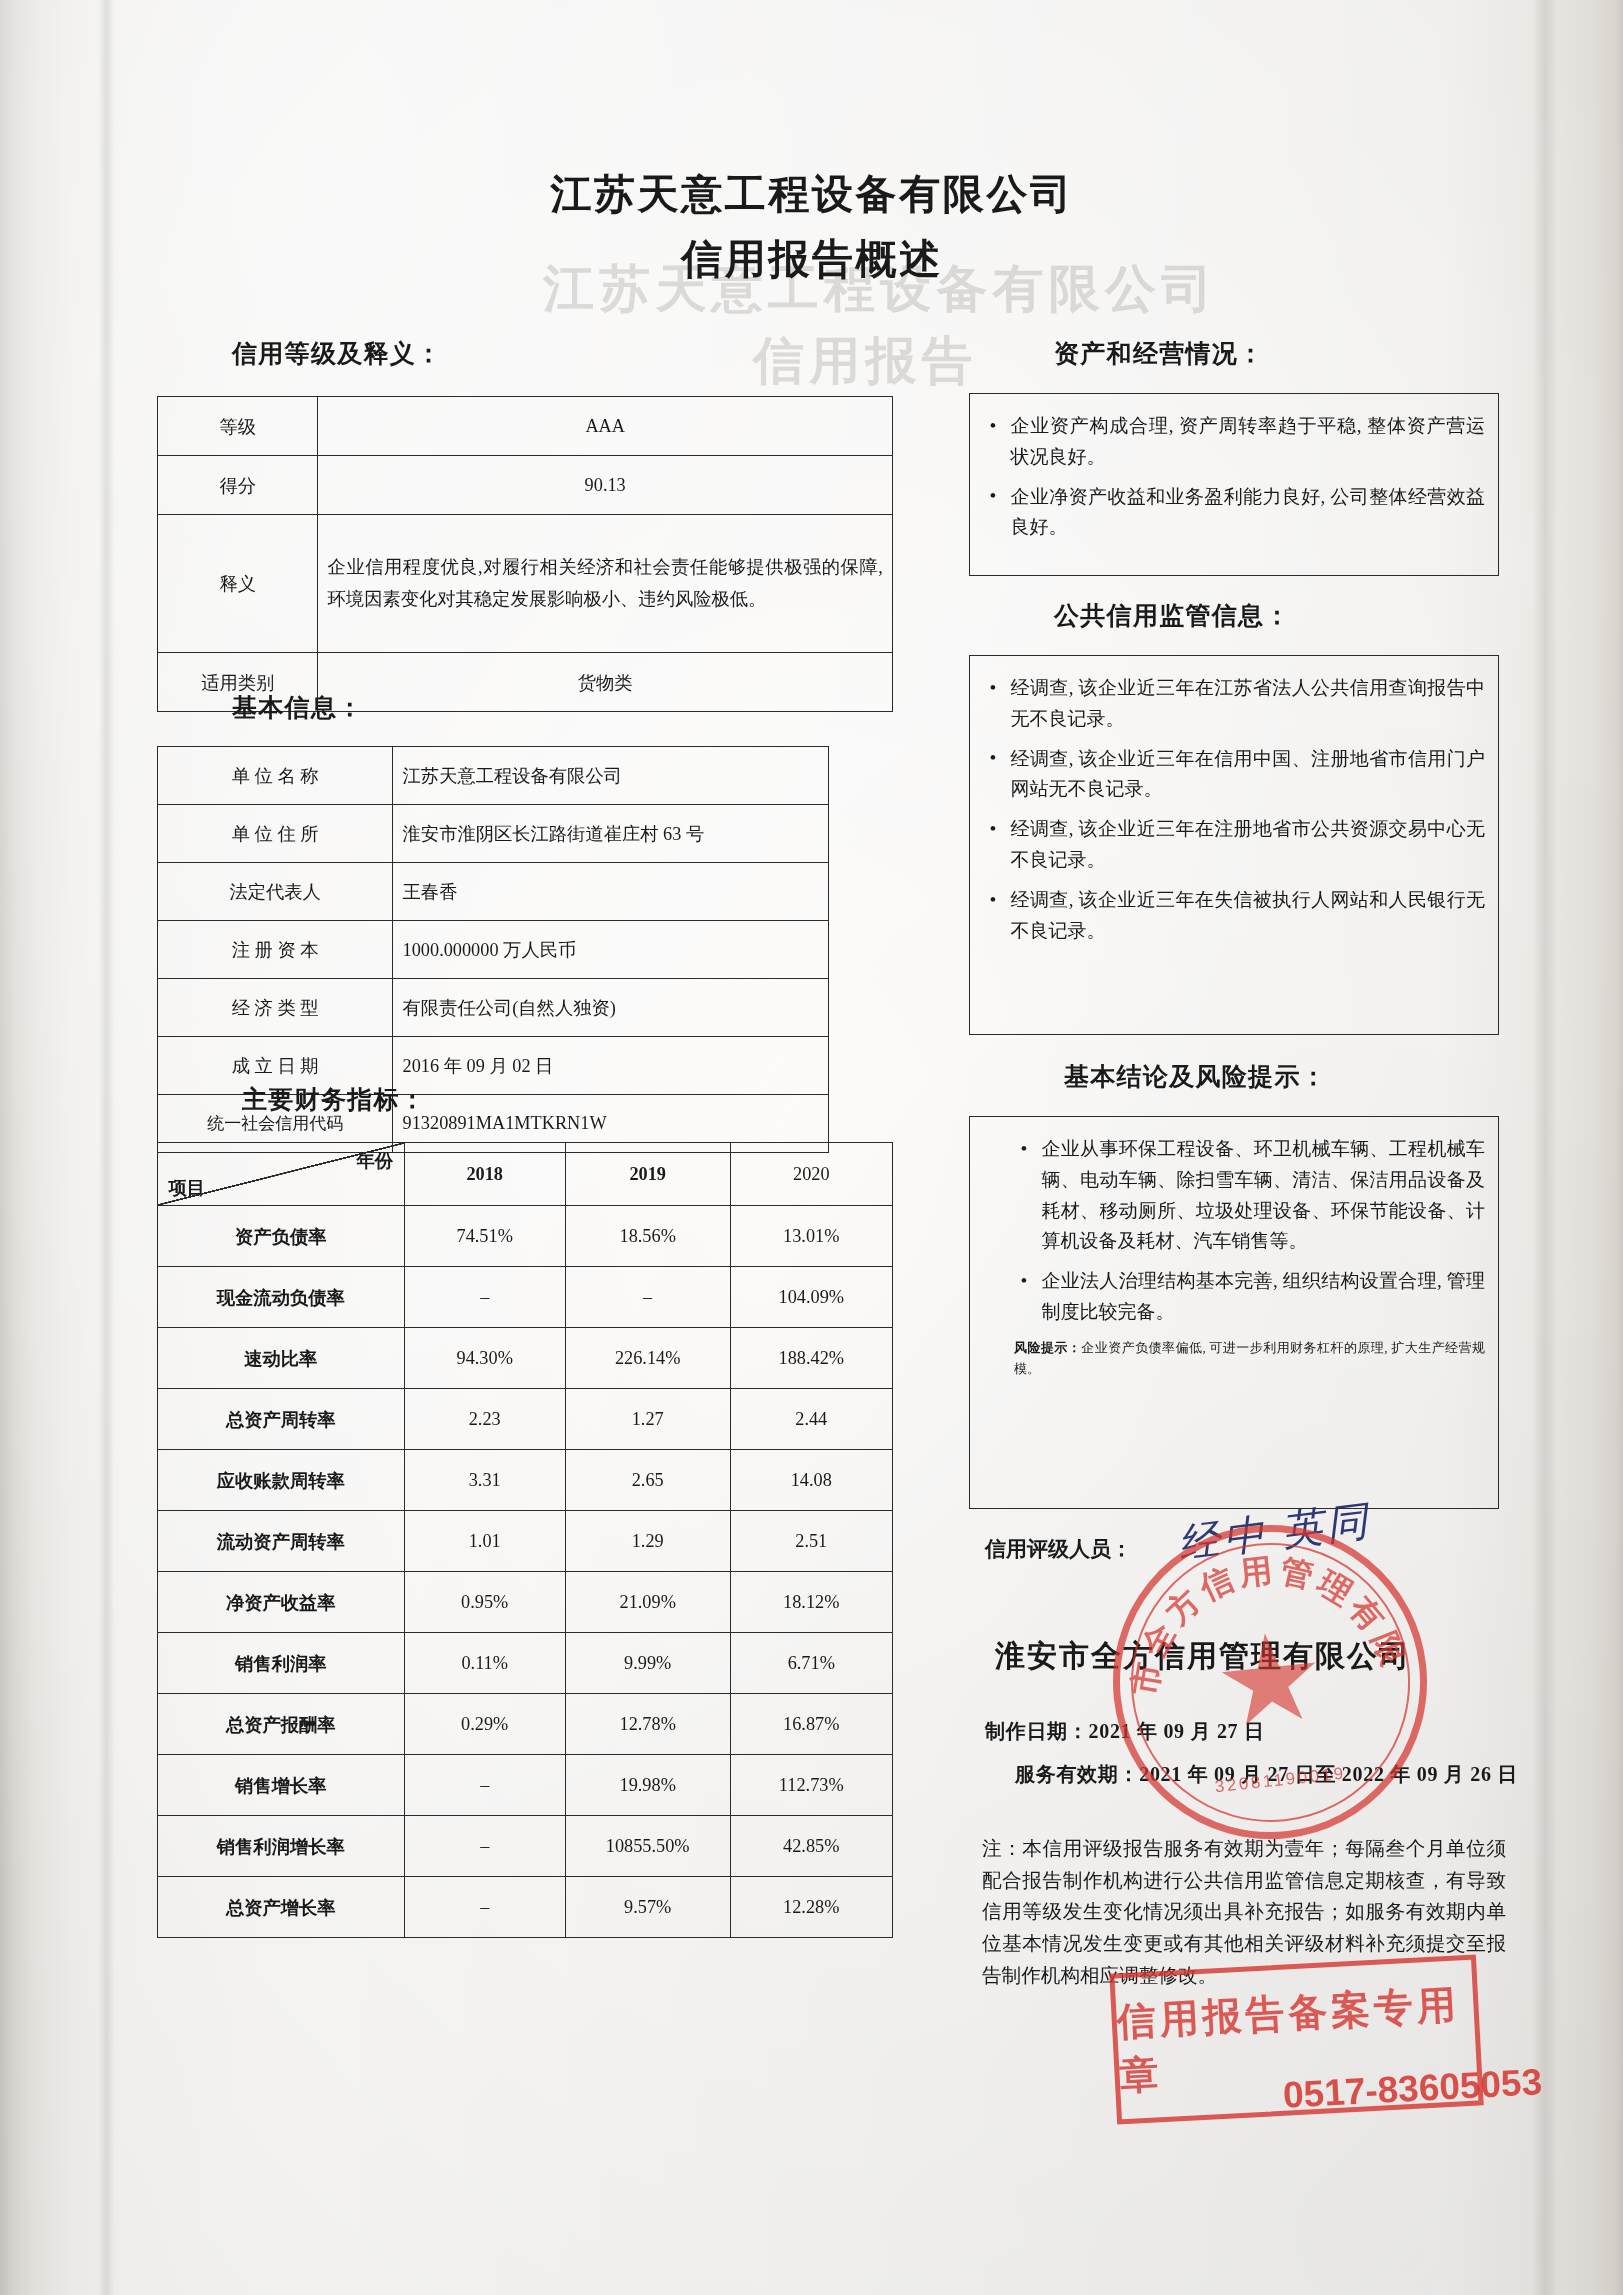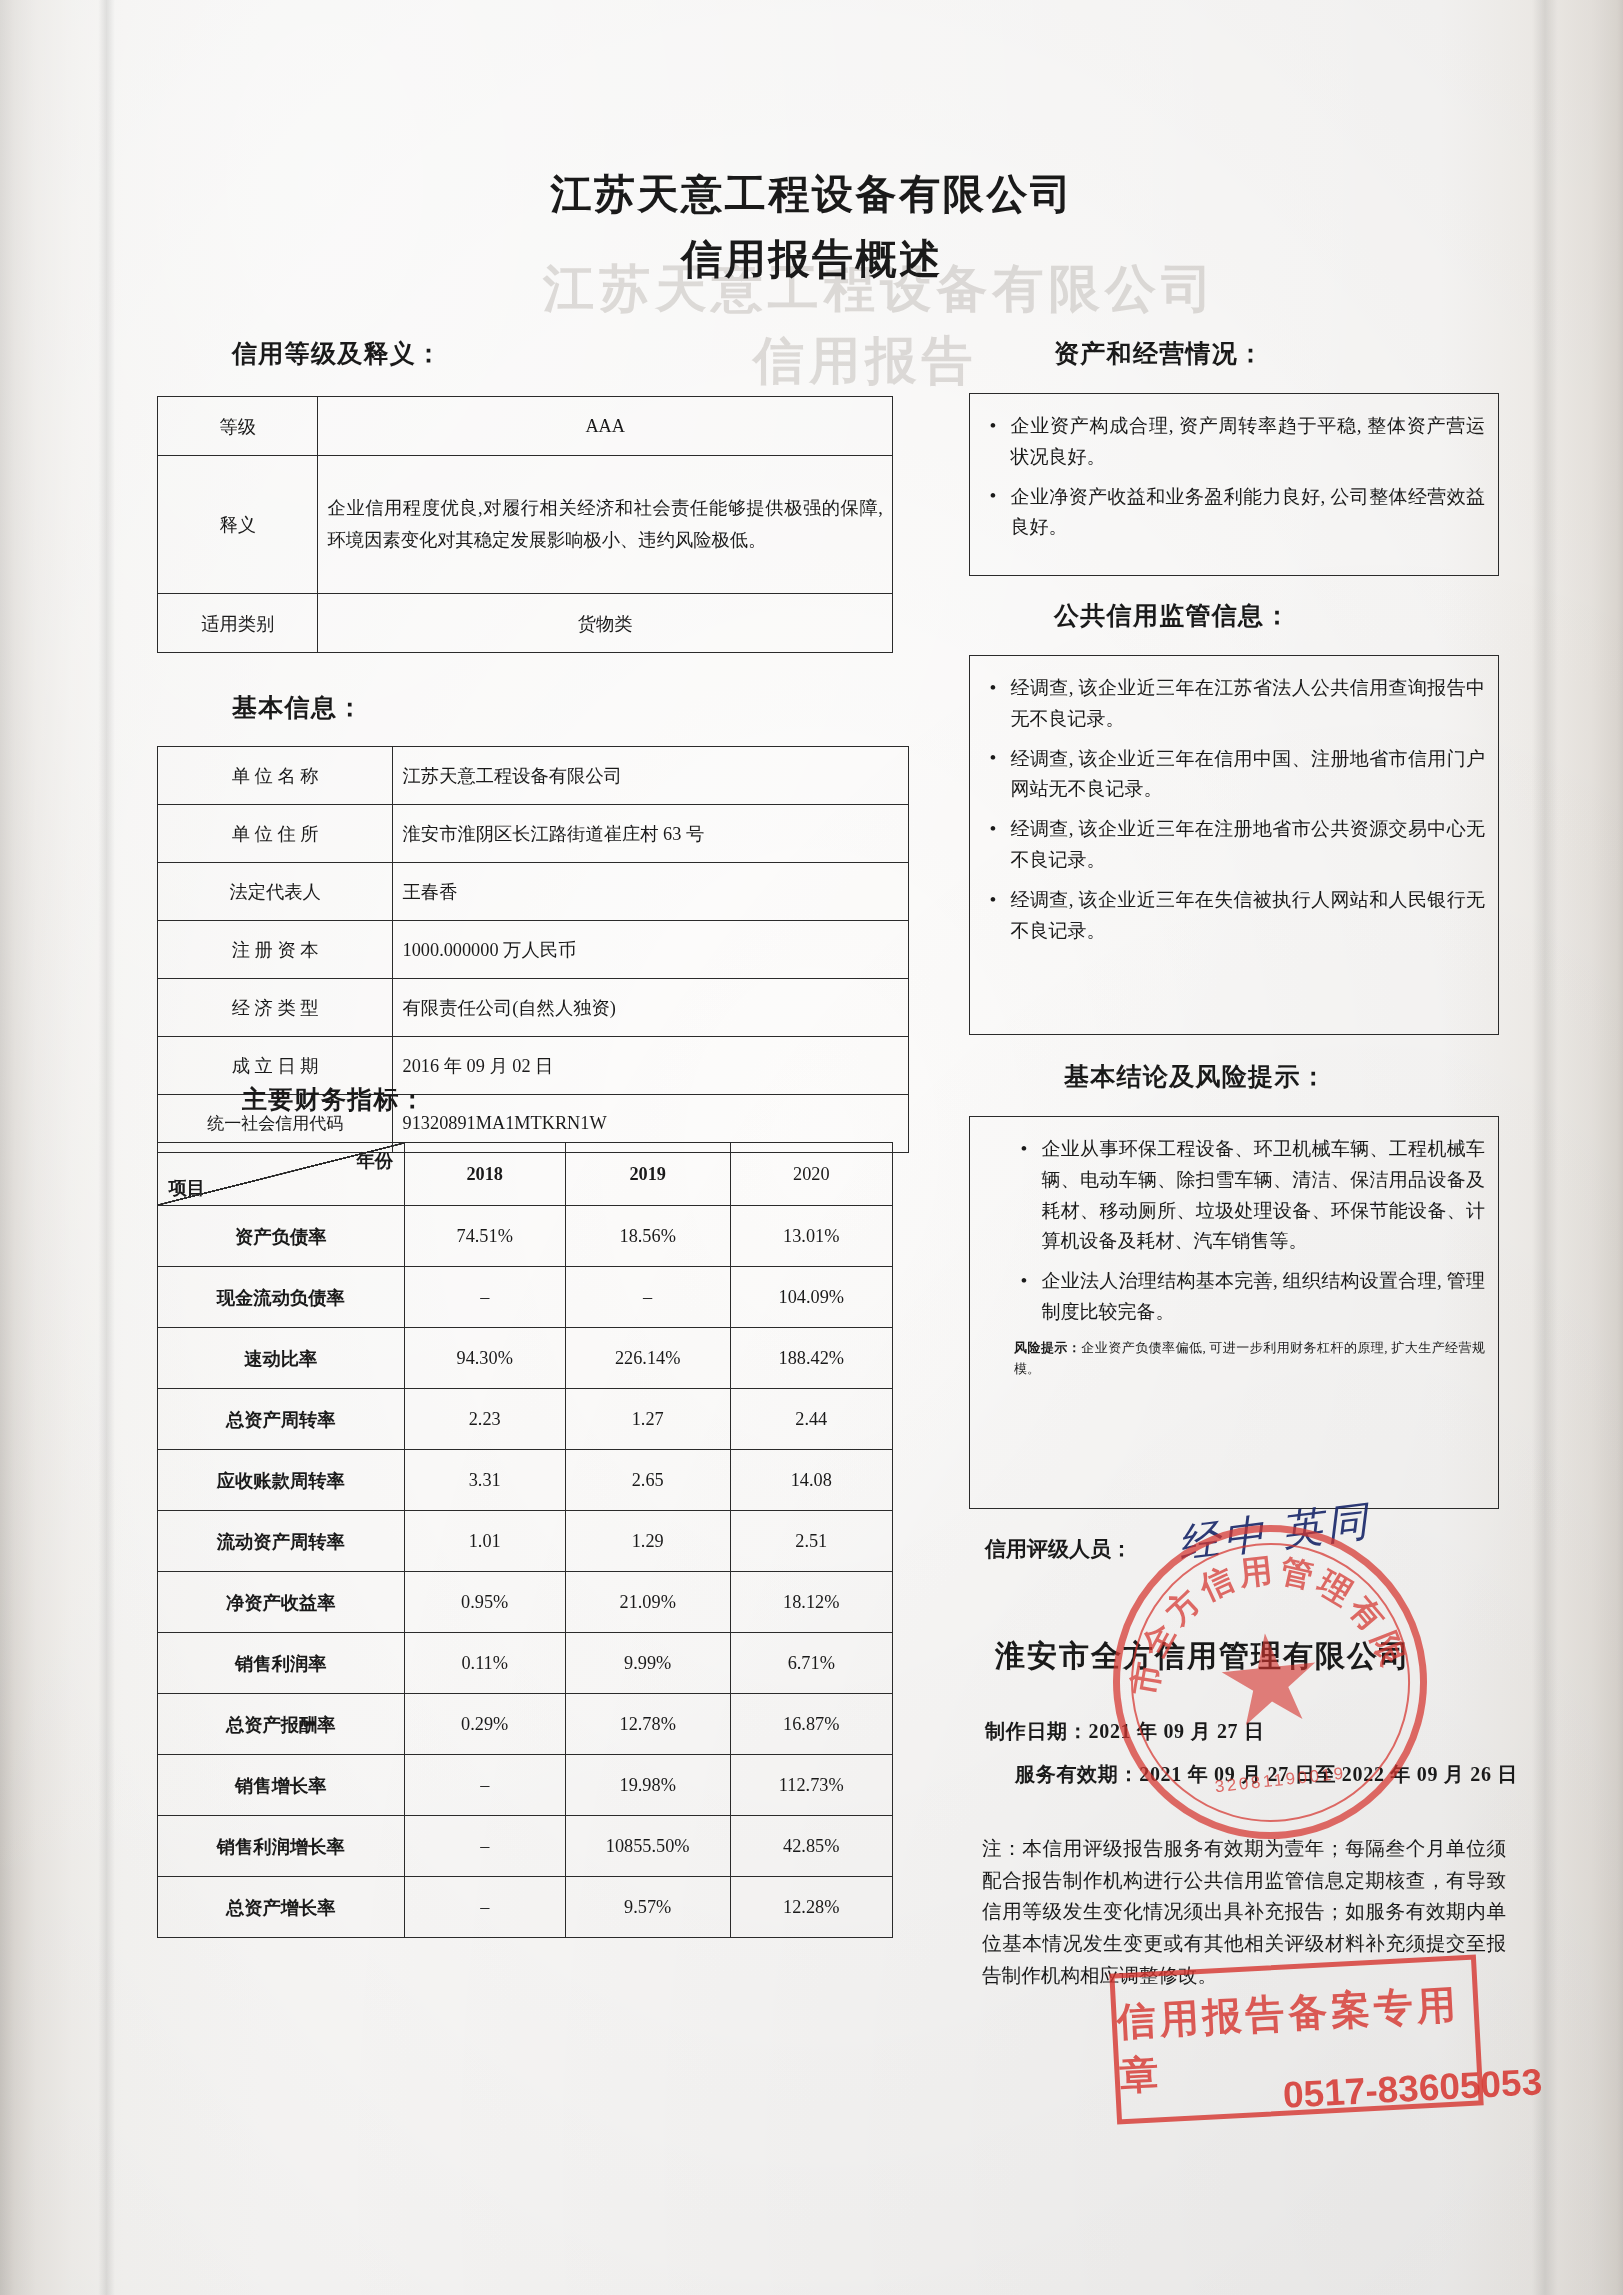--- a/index.html
+++ b/index.html
@@ -144,33 +144,37 @@
 
   <div class="sec-head" style="left:232px;top:337px;">信用等级及释义：</div>
 
   <table class="bt" style="left:157px;top:396px;width:736px;">
     <tbody>
         <tr>
       <td class="c pad" style="width:141px;height:45px;">等级</td>
       <td class="c pad">AAA</td>
     </tr>
     <tr>
+      <td class="c pad" style="height:45px;">得分</td>
+      <td class="c pad">90.13</td>
+    </tr>
+    <tr>
       <td class="c pad" style="height:124px;">释义</td>
       <td class="l pad" style="line-height:1.7;text-align:justify;">企业信用程度优良,对履行相关经济和社会责任能够提供极强的保障,环境因素变化对其稳定发展影响极小、违约风险极低。</td>
     </tr>
     <tr>
       <td class="c pad" style="height:45px;">适用类别</td>
       <td class="c pad">货物类</td>
     </tr>
   </tbody>
     </table>
 
   <div class="sec-head" style="left:232px;top:691px;">基本信息：</div>
 
-  <table class="bt" style="left:157px;top:746px;width:752px;">
+  <table class="bt" style="left:157px;top:746px;width:672px;">
     <tbody>
         <tr>
       <td class="c pad" style="width:216px;height:44px;">单 位 名 称</td>
       <td class="l pad">江苏天意工程设备有限公司</td>
     </tr>
     <tr>
       <td class="c pad" style="height:44px;">单 位 住 所</td>
       <td class="l pad">淮安市淮阴区长江路街道崔庄村 63 号</td>
     </tr>
     <tr>

